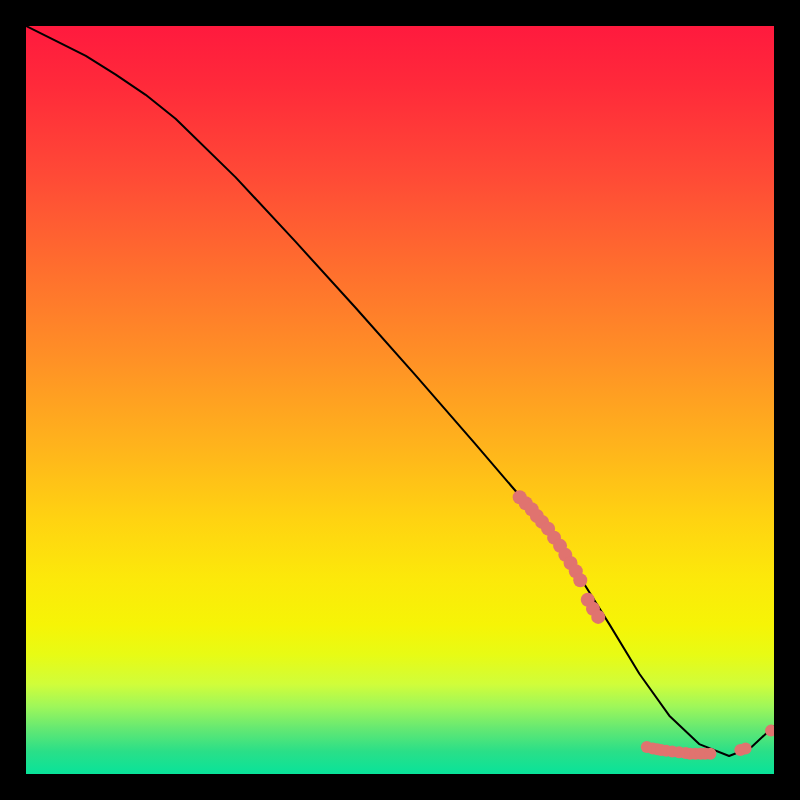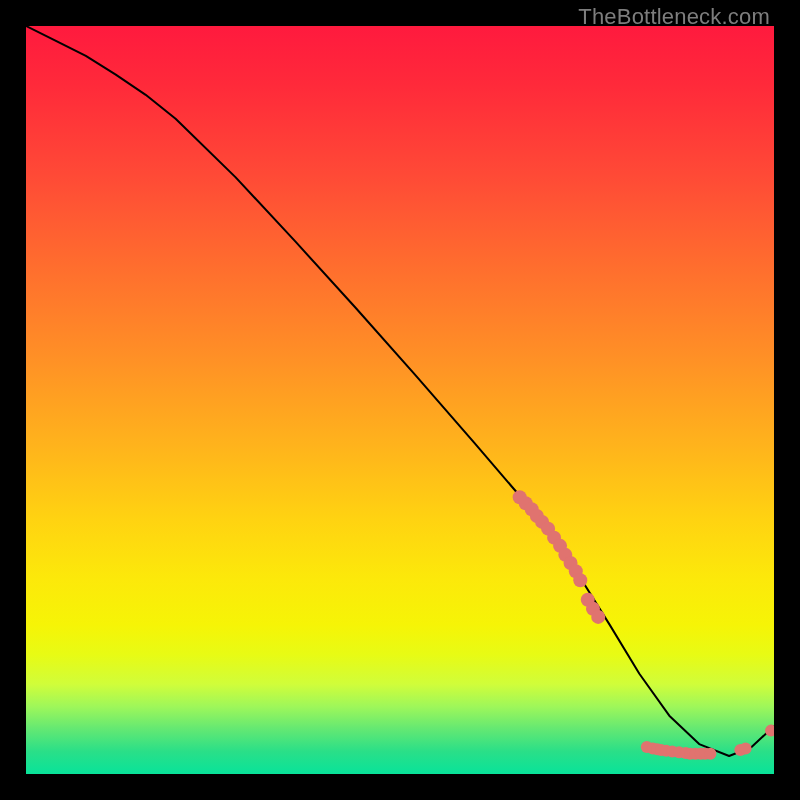--- a/index.html
+++ b/index.html
@@ -98,14 +98,13 @@
           <circle cx="674.70" cy="727.80" r="6" fill="#e0736f"></circle>
           <circle cx="679.18" cy="727.80" r="6" fill="#e0736f"></circle>
           <circle cx="684.42" cy="727.80" r="6" fill="#e0736f"></circle>
           <circle cx="714.34" cy="724.06" r="6" fill="#e0736f"></circle>
           <circle cx="719.58" cy="722.57" r="6" fill="#e0736f"></circle>
           <circle cx="745.01" cy="704.62" r="6" fill="#e0736f"></circle>
         </g>
     </svg>
   </div>
 
-  <div class="watermark">TheBottleneck.com</div>
 </div>
 
 </body></html>

